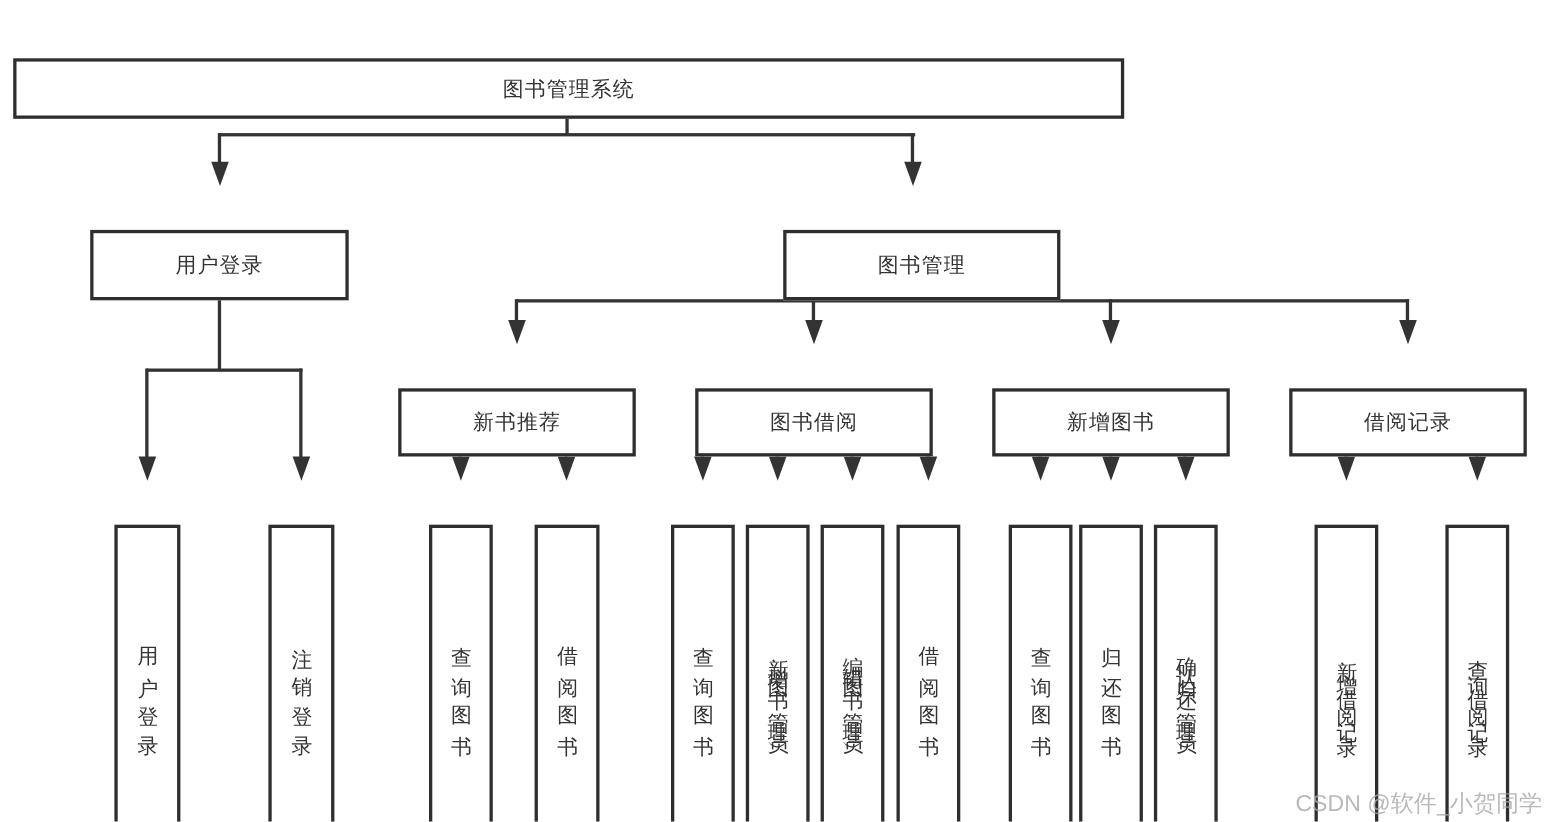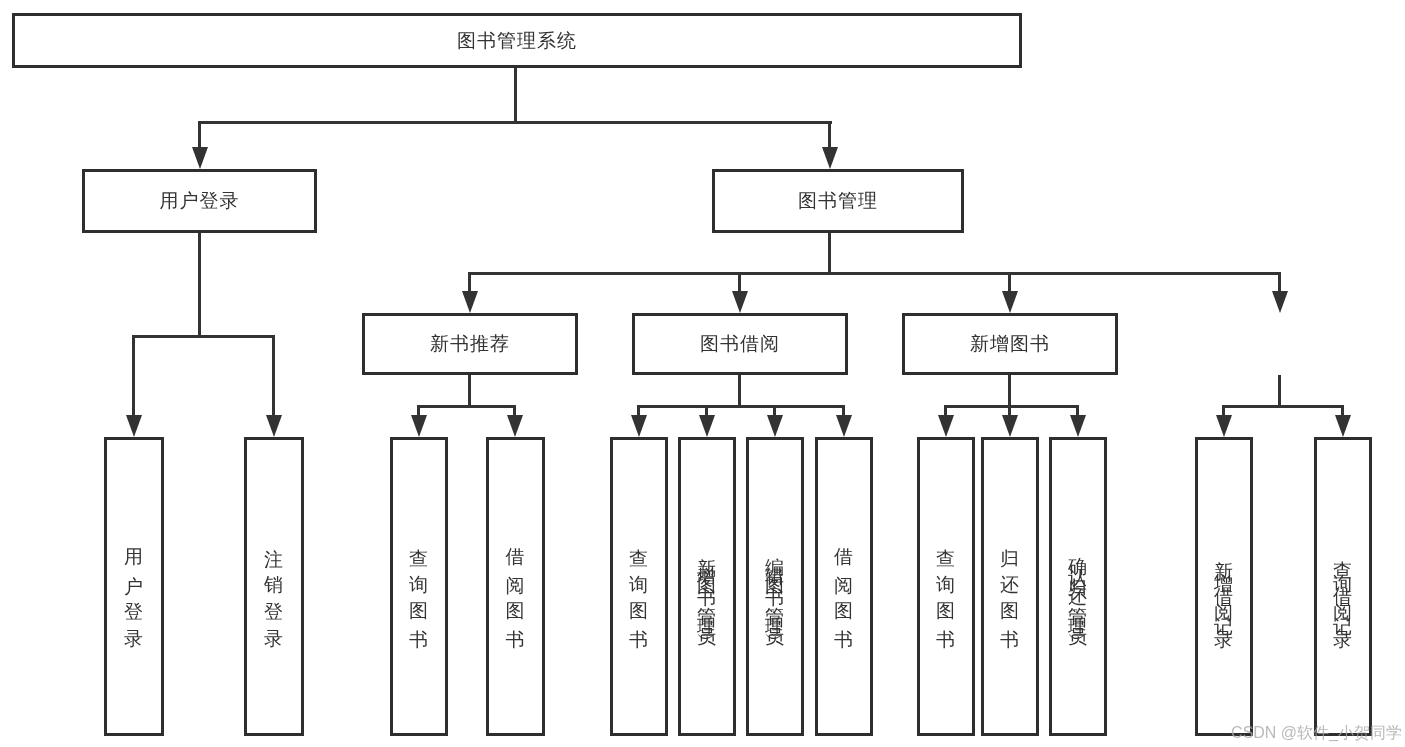--- a/index.html
+++ b/index.html
@@ -19,20 +19,21 @@
     font-family:"Liberation Sans","DejaVu Sans",sans-serif;
   }
   .box{
     position:absolute;
     box-sizing:border-box;
     border:3px solid var(--border);
     background:var(--background);
     display:flex;
     align-items:center;
     justify-content:center;
+    margin-top:40px;
   }
   .hlabel{
     font-size:19px;
     color:var(--text);
     letter-spacing:1px;
     white-space:nowrap;
   }
   .vtext{
     writing-mode:vertical-rl;
     text-orientation:mixed;
@@ -57,21 +58,21 @@
     position:absolute;
     width:0;height:0;
     border-left:8px solid transparent;
     border-right:8px solid transparent;
     border-top:22px solid var(--line);
   }
   .watermark{
     position:absolute;
     right:3px;
     bottom:3px;
-    font-size:16px;
+    font-size:21px;
     color:var(--watermark);
     opacity:.8;
     white-space:nowrap;
     z-index:5;
   }
 </style>
 </head>
 <body>
 
 <div class="canvas">
@@ -148,20 +149,23 @@
 
   <div class="box" style="left:632px;top:313px;width:216px;height:62px">
     <span class="hlabel">图书借阅</span>
   </div>
   <div class="box" style="left:362px;top:313px;width:216px;height:62px">
     <span class="hlabel">新书推荐</span>
   </div>
   <div class="box" style="left:902px;top:313px;width:216px;height:62px">
     <span class="hlabel">新增图书</span>
   </div>
+  <div class="box" style="left:1172px;top:313px;width:216px;height:62px">
+    <span class="hlabel">借阅记录</span>
+  </div>
 
   <div class="box" style="left:104px;top:437px;width:60px;height:299px">
     <span class="vtext ls-wide">用户登录</span>
   </div>
   <div class="box" style="left:244px;top:437px;width:60px;height:299px">
     <span class="vtext ls-wide">注销登录</span>
   </div>
 
   <div class="box" style="left:390px;top:437px;width:58px;height:299px">
     <span class="vtext ls-wide">查询图书</span>

